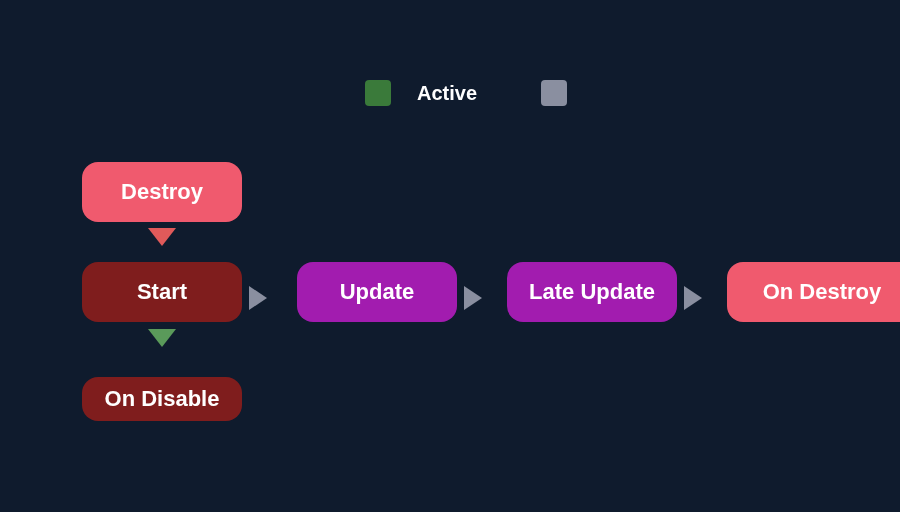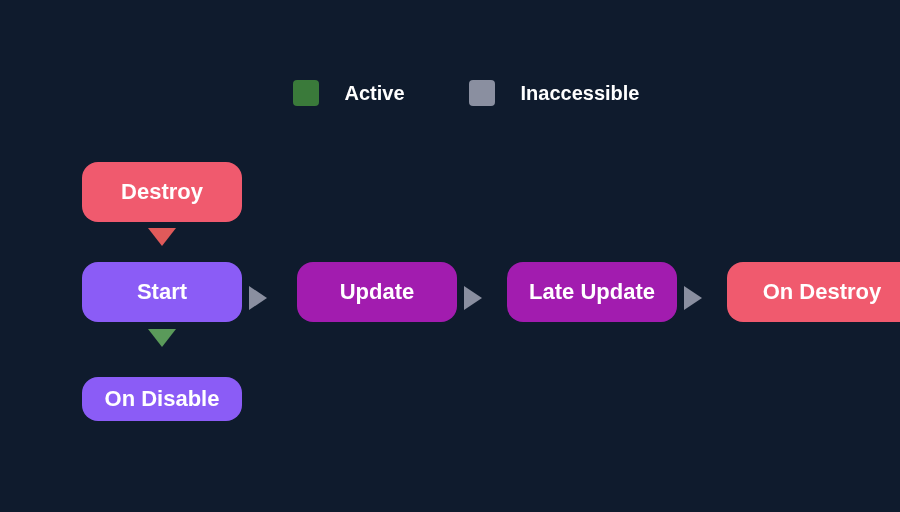--- a/index.html
+++ b/index.html
@@ -61,21 +61,21 @@
       font-weight: 700;
       color: #ffffff;
       cursor: default;
     }
 
     .node-inactive {
       background-color: #f05a6e;
     }
 
     .node-active {
-      background-color: #8b5cf6;
+      background-color: #7f1d1d;
     }
 
     .node-inaccessible {
       background-color: #a21caf;
     }
 
     .node-destroy {
       width: 160px;
       height: 60px;
       position: absolute;
@@ -175,21 +175,20 @@
 </head>
 <body>
 
 <div class="legend">
   <div class="legend-item">
     <div class="legend-box color-active"></div>
     <span class="legend-label">Active</span>
   </div>
   <div class="legend-item">
     <div class="legend-box color-inaccessible"></div>
-    <span class="legend-label">Inaccessible</span>
   </div>
 </div>
 
 <div class="diagram">
 
   <div class="node node-inactive node-destroy">
     <span>Destroy</span>
   </div>
 
   <div class="arrow-down arrow-destroy-to-start"></div>

